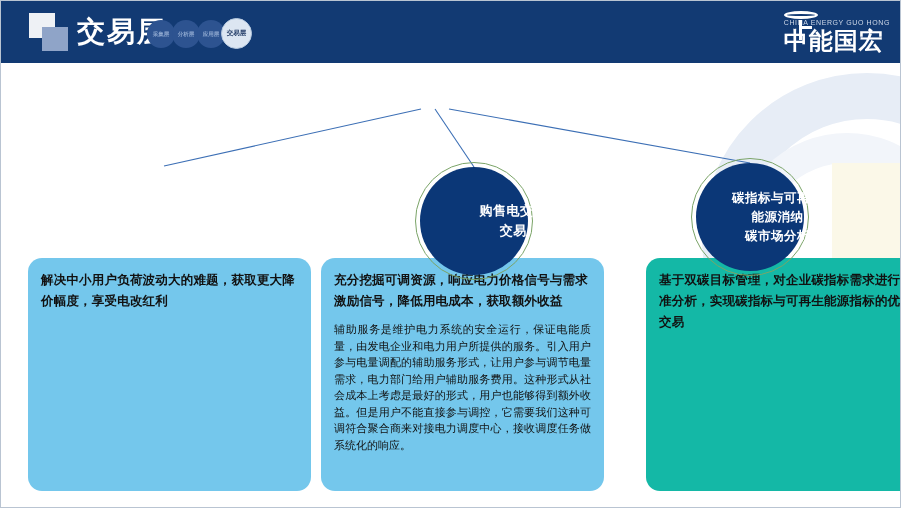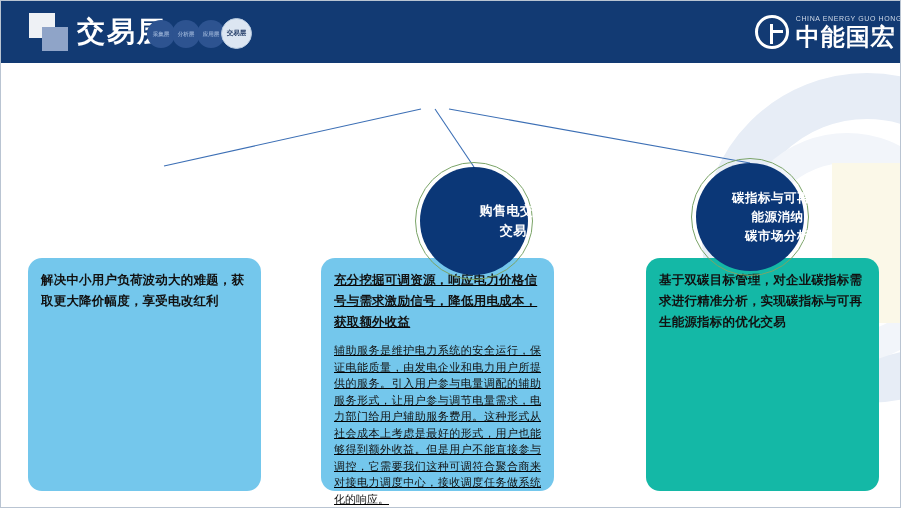--- a/index.html
+++ b/index.html
@@ -85,24 +85,25 @@
     width: 31px; height: 31px;
     top: -2px;
     background: #dce6f2;
     color: #16315e;
     font-size: 6.5px;
     border: 1px solid #b7cae0;
   }
 
   .brand {
     position: absolute;
-    right: 0; top: 10px;
+    right: 12px; top: 10px;
     height: 42px;
     display: flex;
-    align-items: center;
+    align-items: flex-start;
+    flex-direction: column;
   }
   .brand-mark {
     width: 34px; height: 34px;
     border-radius: 50%;
     border: 3px solid #ffffff;
     position: relative;
     box-sizing: border-box;
     margin-right: 7px;
   }
   .brand-mark::before {
@@ -207,30 +208,30 @@
   }
   .node.n1 { left: 104px; top: 99px; }
   .node.n2 { left: 414px; top: 99px; }
   .node.n3 { left: 690px; top: 95px; }
   .node.n3 .node-label { font-size: 12.5px; line-height: 19px; }
 
   
   .card {
     position: absolute;
     top: 195px;
-    width: 233px;
+    width: 283px;
     height: 233px;
     background: #74c7ec;
     border-radius: 14px;
     box-sizing: border-box;
     padding: 12px 13px 10px 13px;
     z-index: 2;
   }
   .card.c1 { left: 27px; }
-  .card.c2 { left: 320px; text-decoration: underline; }
+  .card.c2 { left: 320px; }
   .card.c3 { left: 645px; background: #14b8a6; }
   .card-head {
     font-size: 12.5px;
     font-weight: bold;
     color: #111111;
     line-height: 21px;
     letter-spacing: 0.2px;
     margin-bottom: 9px;
   }
   .card-body {

